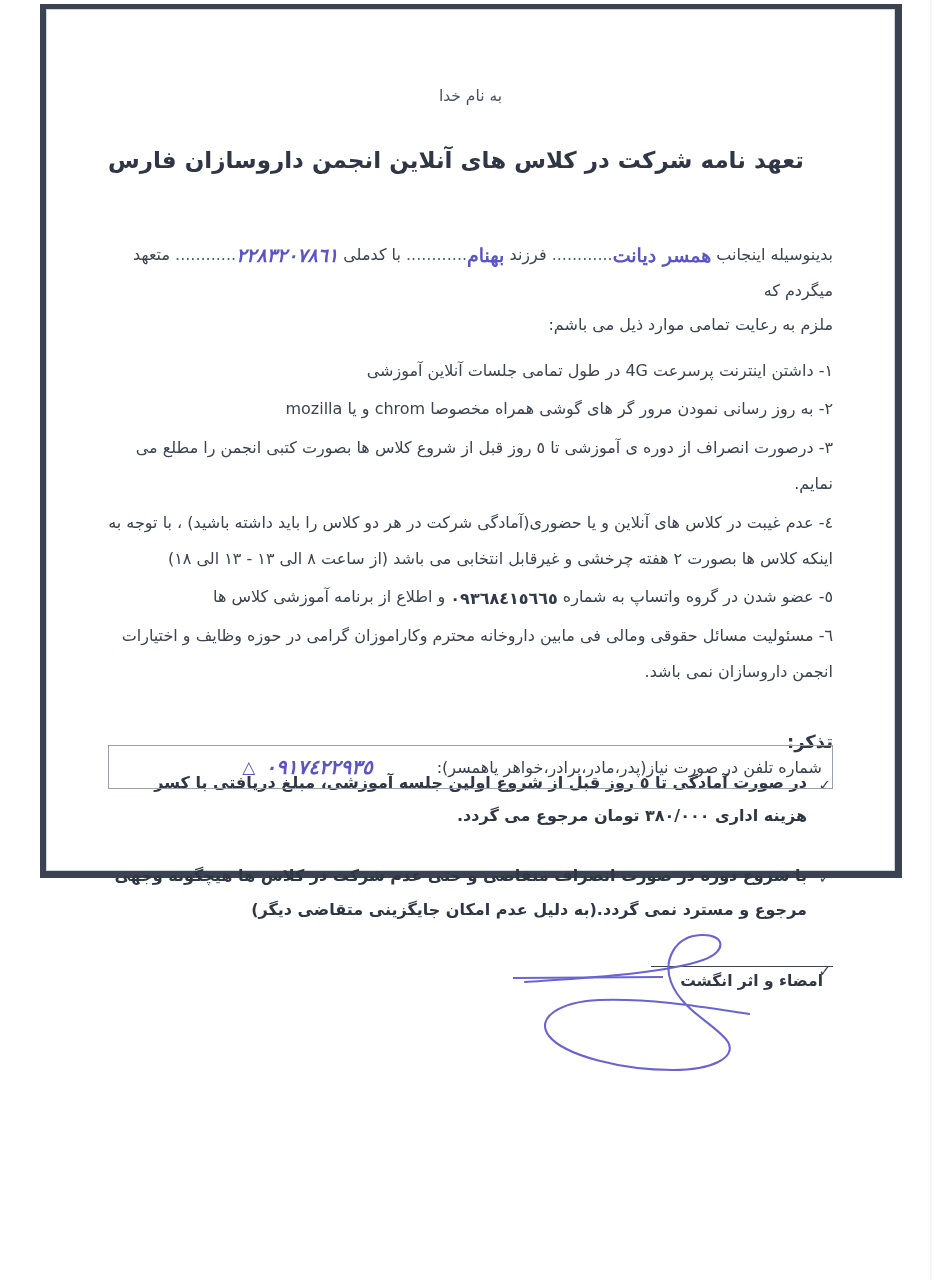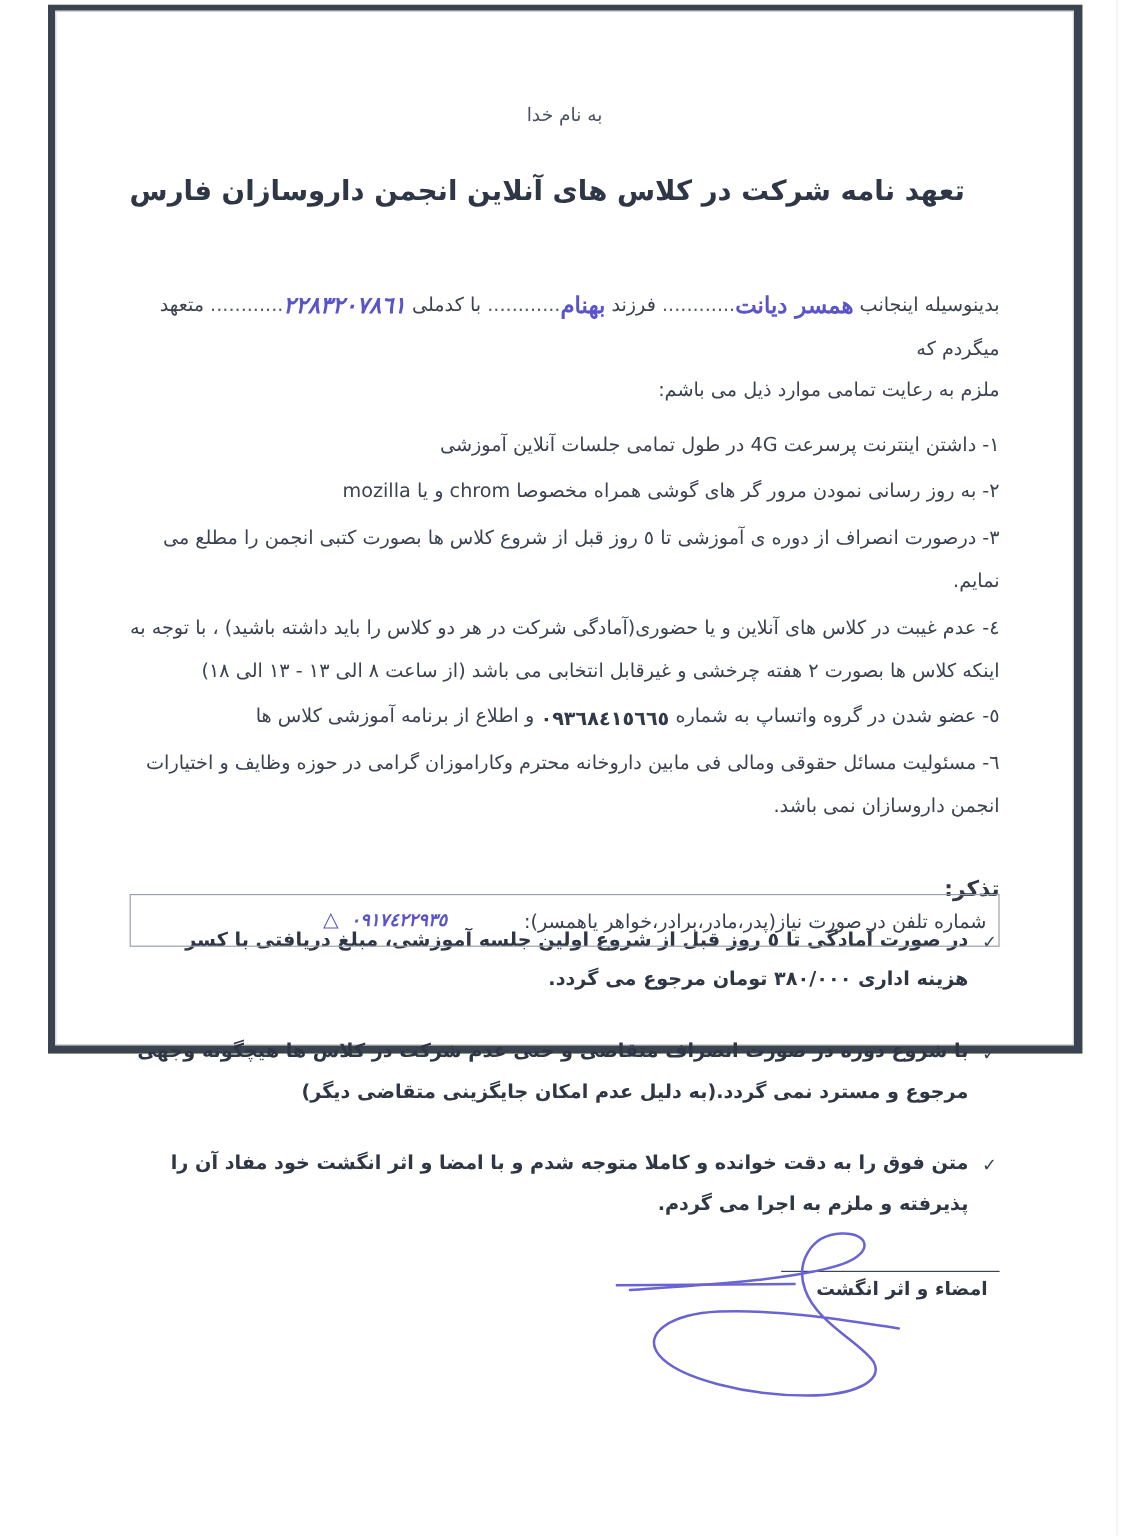--- a/index.html
+++ b/index.html
@@ -5,21 +5,21 @@
 <style>
   html,body{margin:0;padding:0;background:#ffffff;}
   body{
     width:945px;height:1280px;position:relative;overflow:hidden;
     font-family:"DejaVu Sans","Liberation Sans",sans-serif;
   }
 
   
   #scan-page{
     position:absolute;left:40px;top:4px;width:862px;height:874px;
-    background:#bef264;
+    background:#fef9c3;
     border-left:6px solid #3b4252;
     border-top:5px solid #3b4252;
     border-right:7px solid #3b4252;
     border-bottom:7px solid #3b4252;
     box-sizing:border-box;
   }
   #scan-inner{
     position:absolute;inset:0;
     border:1px solid #cfd3da;
     background:#ffffff;
@@ -126,21 +126,21 @@
     height:44px;border:1px solid #9aa0ab;
     box-sizing:border-box;
     display:flex;align-items:center;
   }
   #phone-label{
     font-size:16px;color:#39404e;padding-right:10px;white-space:nowrap;
   }
   #phone-value{
     flex:0 0 auto;margin-right:64px;
     font-family:"DejaVu Sans","Liberation Sans",sans-serif;
-    color:#5a54c8;font-size:15px;font-weight:600;font-style:italic;
+    color:#5a54c8;font-size:20px;font-weight:600;font-style:italic;
     letter-spacing:3px;direction:ltr;
   }
   #phone-glyph{color:#5a54c8;font-size:17px;margin-right:10px;}
 </style>
 </head>
 <body>
 
 <div id="paper-edge-right"></div>
 
 <div id="scan-page">
@@ -209,21 +209,20 @@
         <span>قبل از شروع اولین جلسه آموزشی،  مبلغ دریافتی با کسر هزینه اداری</span>
         <span class="ul">٣٨٠/٠٠٠ تومان</span>
         <span>مرجوع می گردد.</span>
       </li>
       <li>
         <span class="tick">✓</span>
         <span>با شروع دوره در صورت انصراف متقاضی و حتی عدم شرکت در کلاس ها هیچگونه وجهی مرجوع و مسترد نمی گردد.(به دلیل عدم امکان جایگزینی متقاضی دیگر)</span>
       </li>
       <li>
         <span class="tick">✓</span>
-        <span>متن فوق را به دقت خوانده و کاملا متوجه شدم و با امضا و اثر انگشت خود مفاد آن را پذیرفته و ملزم به اجرا می گردم.</span>
       </li>
     </ul>
 
     <div id="sign-area">
       <div id="sign-rule"></div>
       <div id="sign-label">امضاء و اثر انگشت</div>
       <svg id="sign-scribble" viewBox="0 0 330 150">
         <path d="M12 52 C 70 48, 150 44, 190 30 C 215 21, 212 4, 188 5
                  C 162 6, 150 30, 158 52 C 168 80, 205 96, 215 112
                  C 224 128, 198 140, 160 140 C 110 140, 52 126, 36 106

